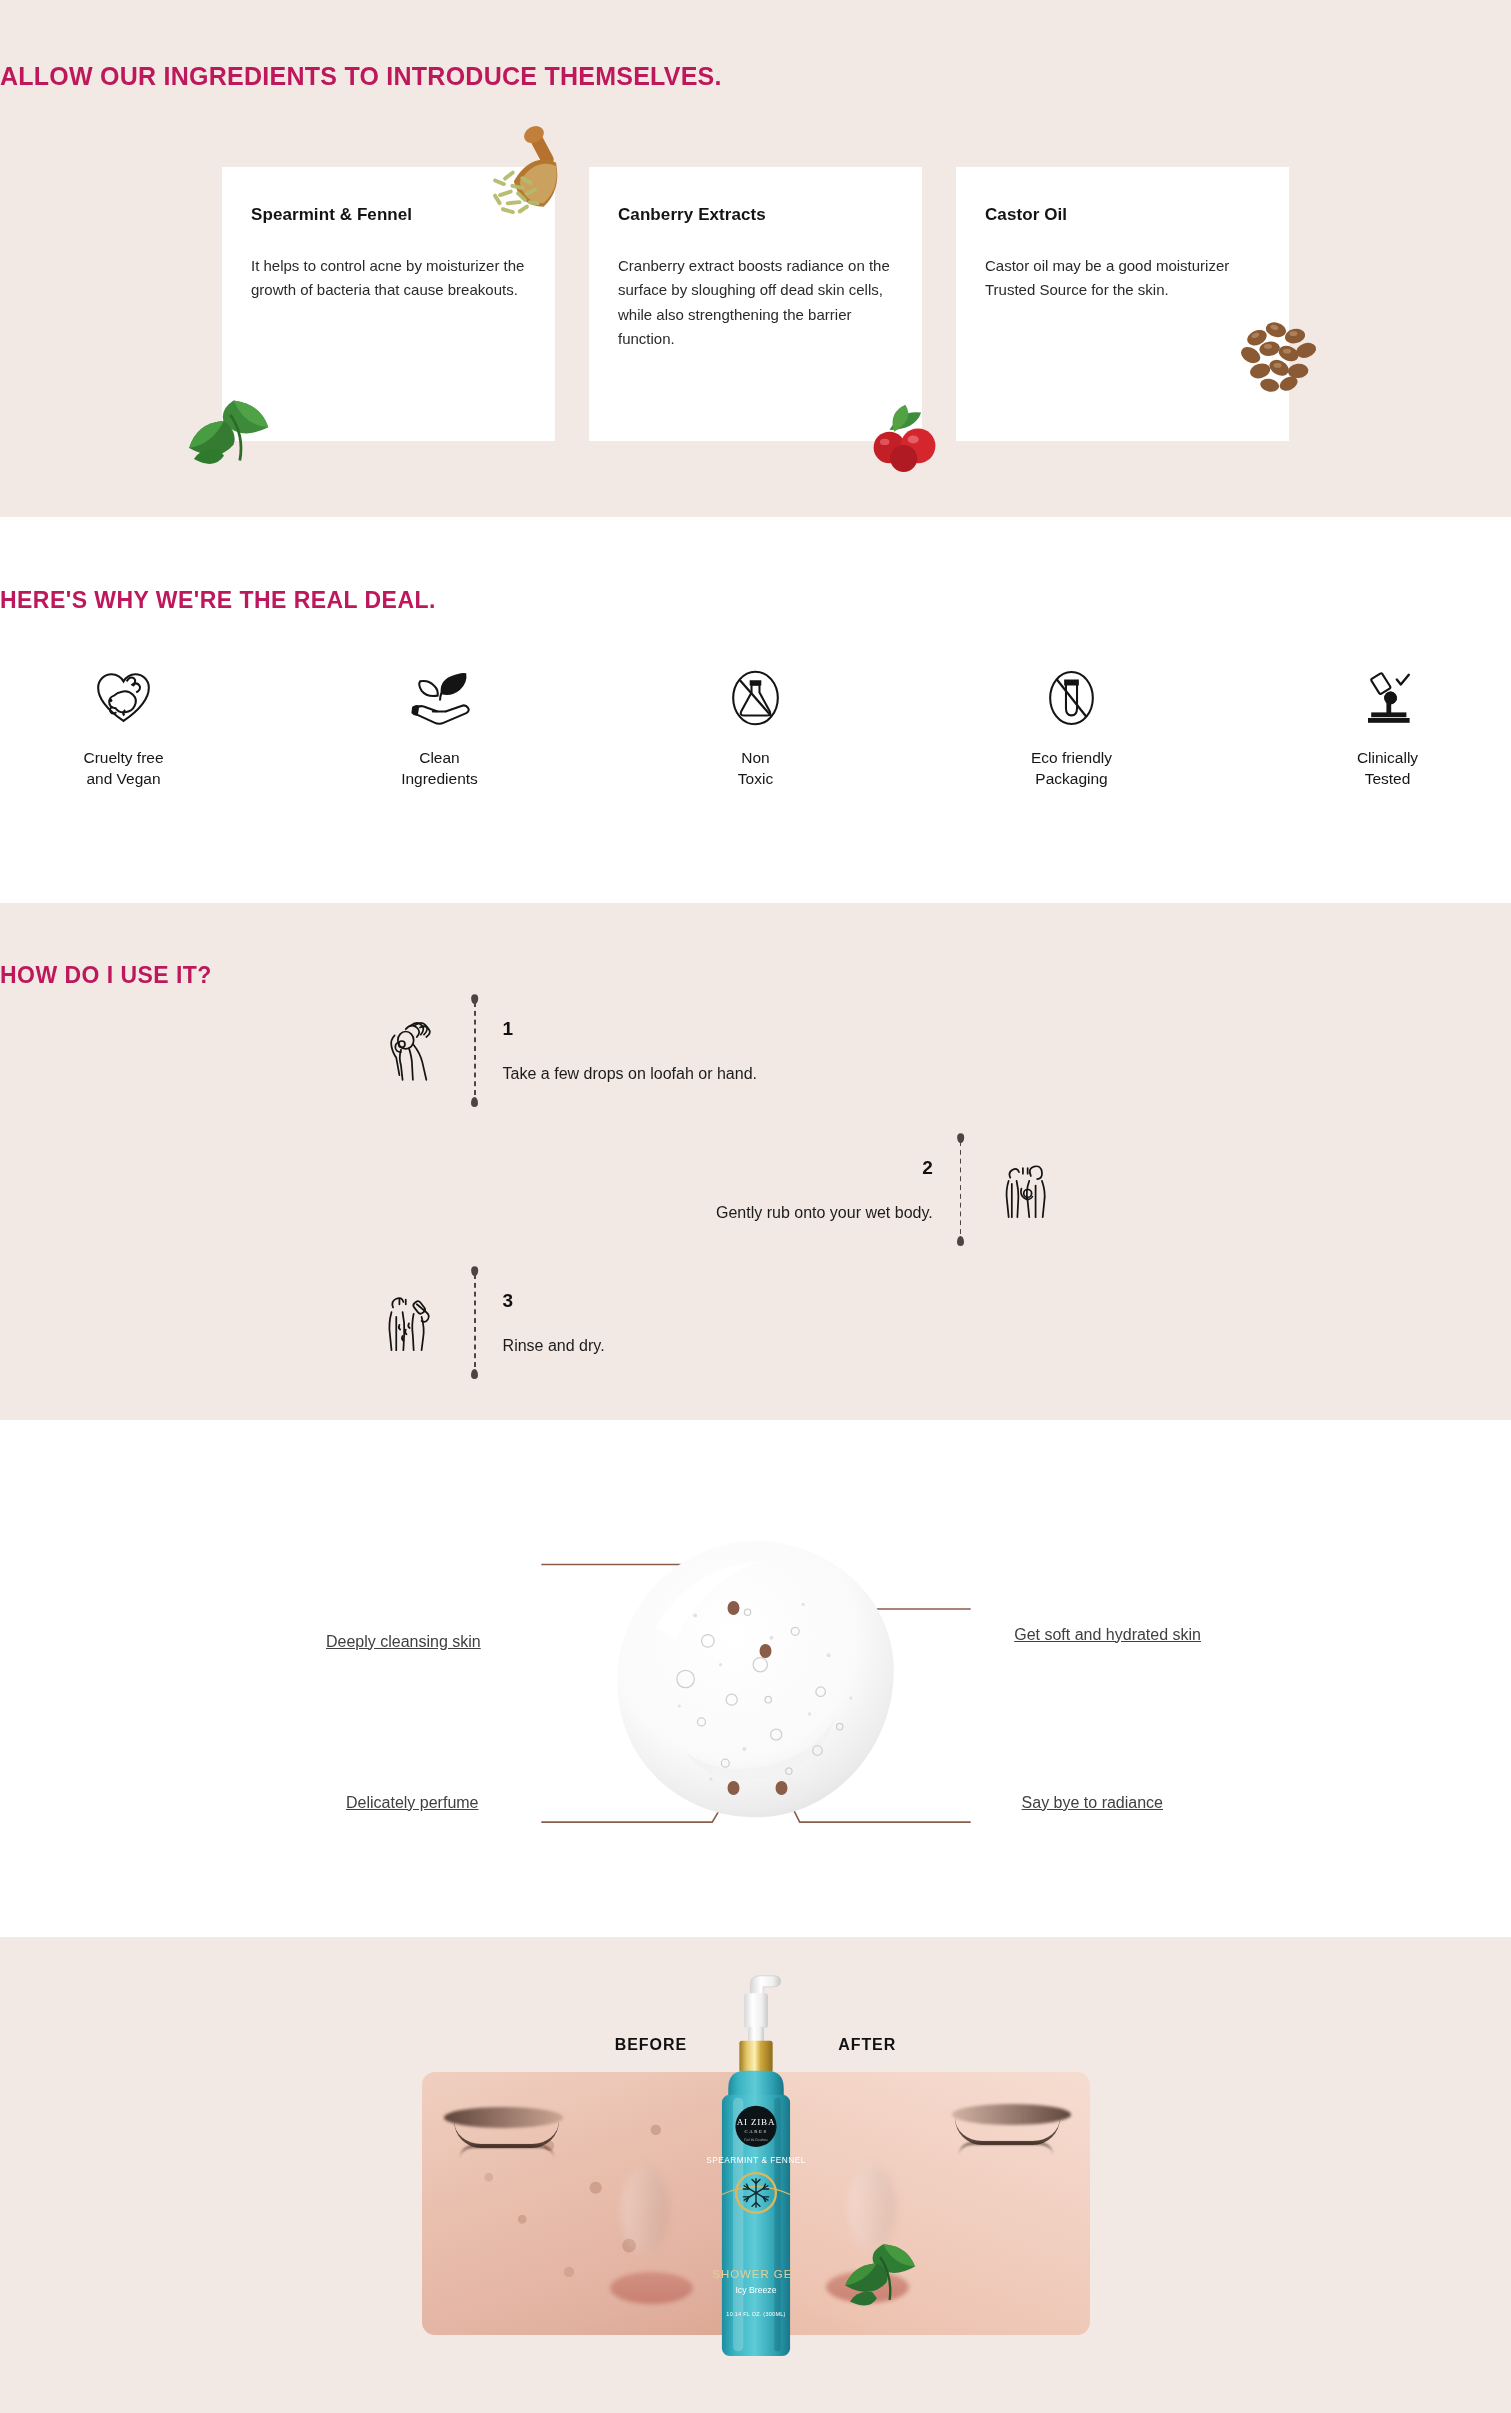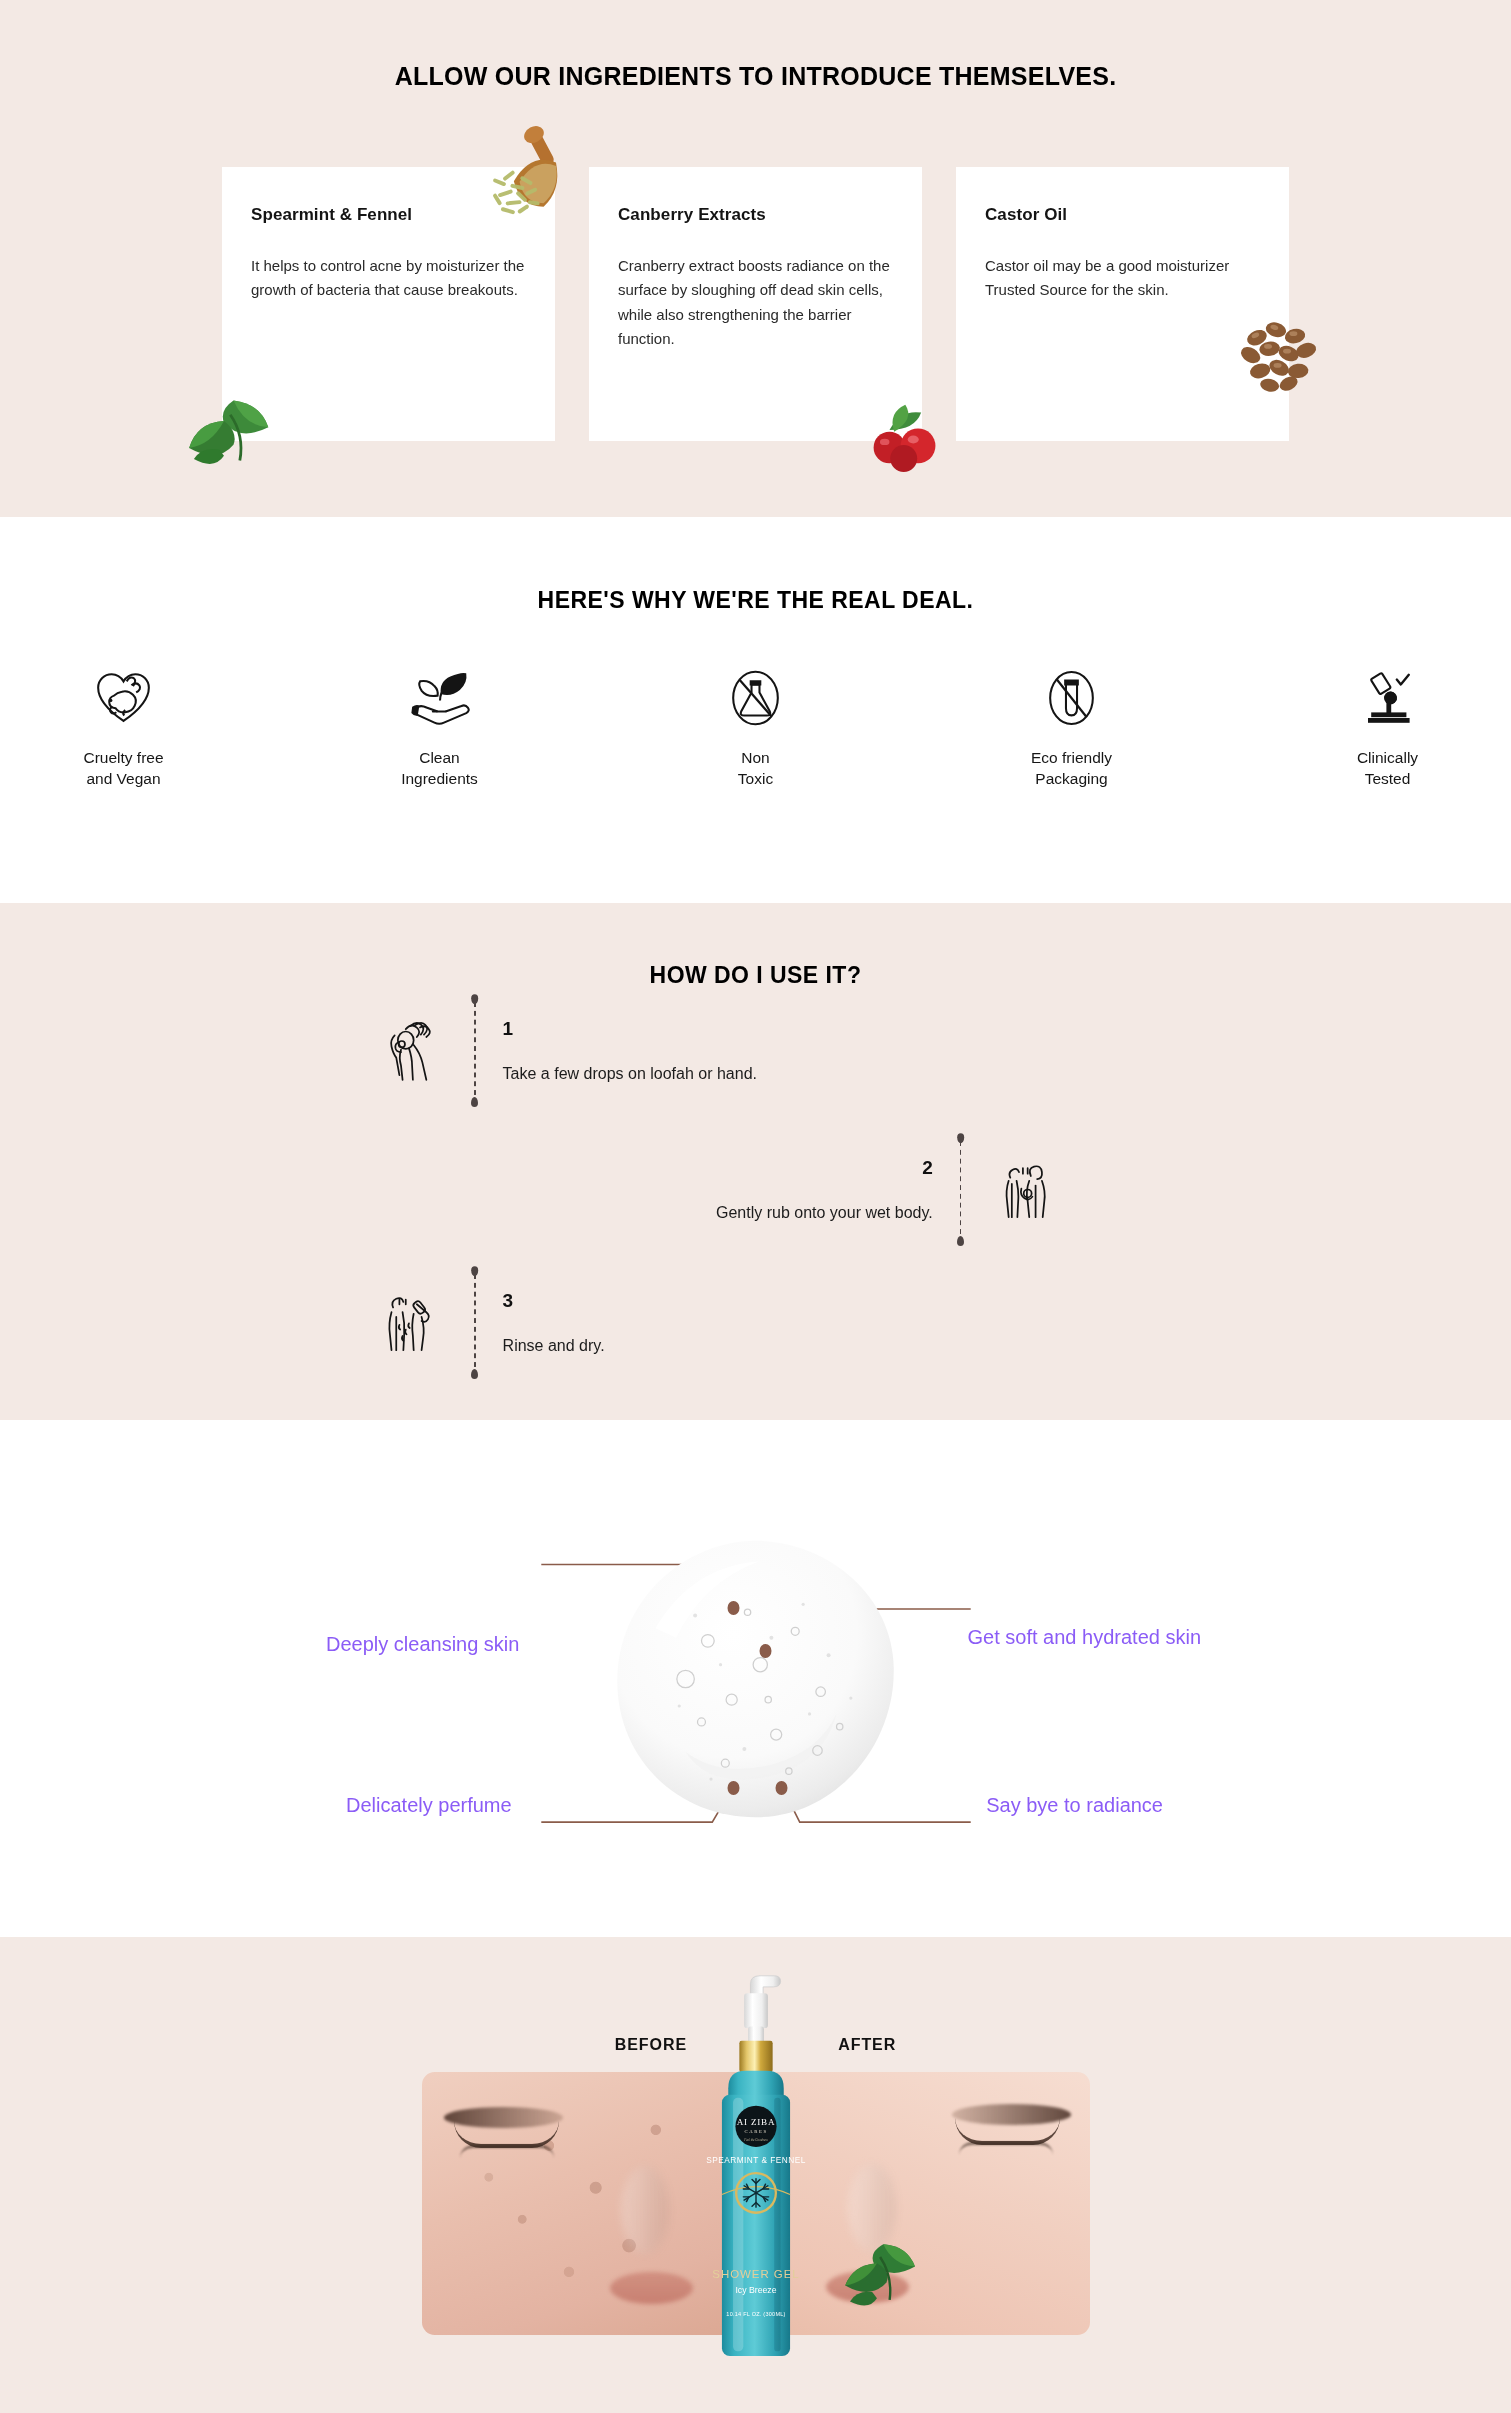--- a/index.html
+++ b/index.html
@@ -12,24 +12,24 @@
   }
   .page { width:1511px; height:2413px; position:relative; overflow:hidden; }
 
   
   .sec-ingredients {
     background:#F3E9E4;
     height:517px;
     position:relative;
   }
   .sec-title {
-    text-align:center;
+    text-align:left;
     font-weight:800;
     letter-spacing:.02em;
-    color:#000000;
+    color:#be185d;
   }
   .ing-title {
     font-size:25px;
     padding-top:62px;
     letter-spacing:.01em;
   }
   .cards {
     display:flex;
     justify-content:center;
     gap:34px;
@@ -141,21 +141,21 @@
     left:50%; top:50%;
     transform:translate(-50%,-50%);
     width:955px; height:334px;
   }
   .gel-blob {
     position:absolute;
     left:50%; top:50%;
     transform:translate(-50%,-50%);
     width:286px; height:286px;
   }
-  .callout { position:absolute; font-size:20px; color:#8b5cf6; white-space:nowrap; }
+  .callout { position:absolute; font-size:16px; color:#404040; white-space:nowrap;text-decoration:underline; }
   .co-tl { left:48px;  top:121px; }
   .co-tr { right:32px; top:114px; }
   .co-bl { left:68px;  top:282px; }
   .co-br { right:70px; top:282px; }
   .dot {
     position:absolute; width:12px; height:14.3px; background:#8a5c4a;
     border-radius:50%;
   }
 
   

